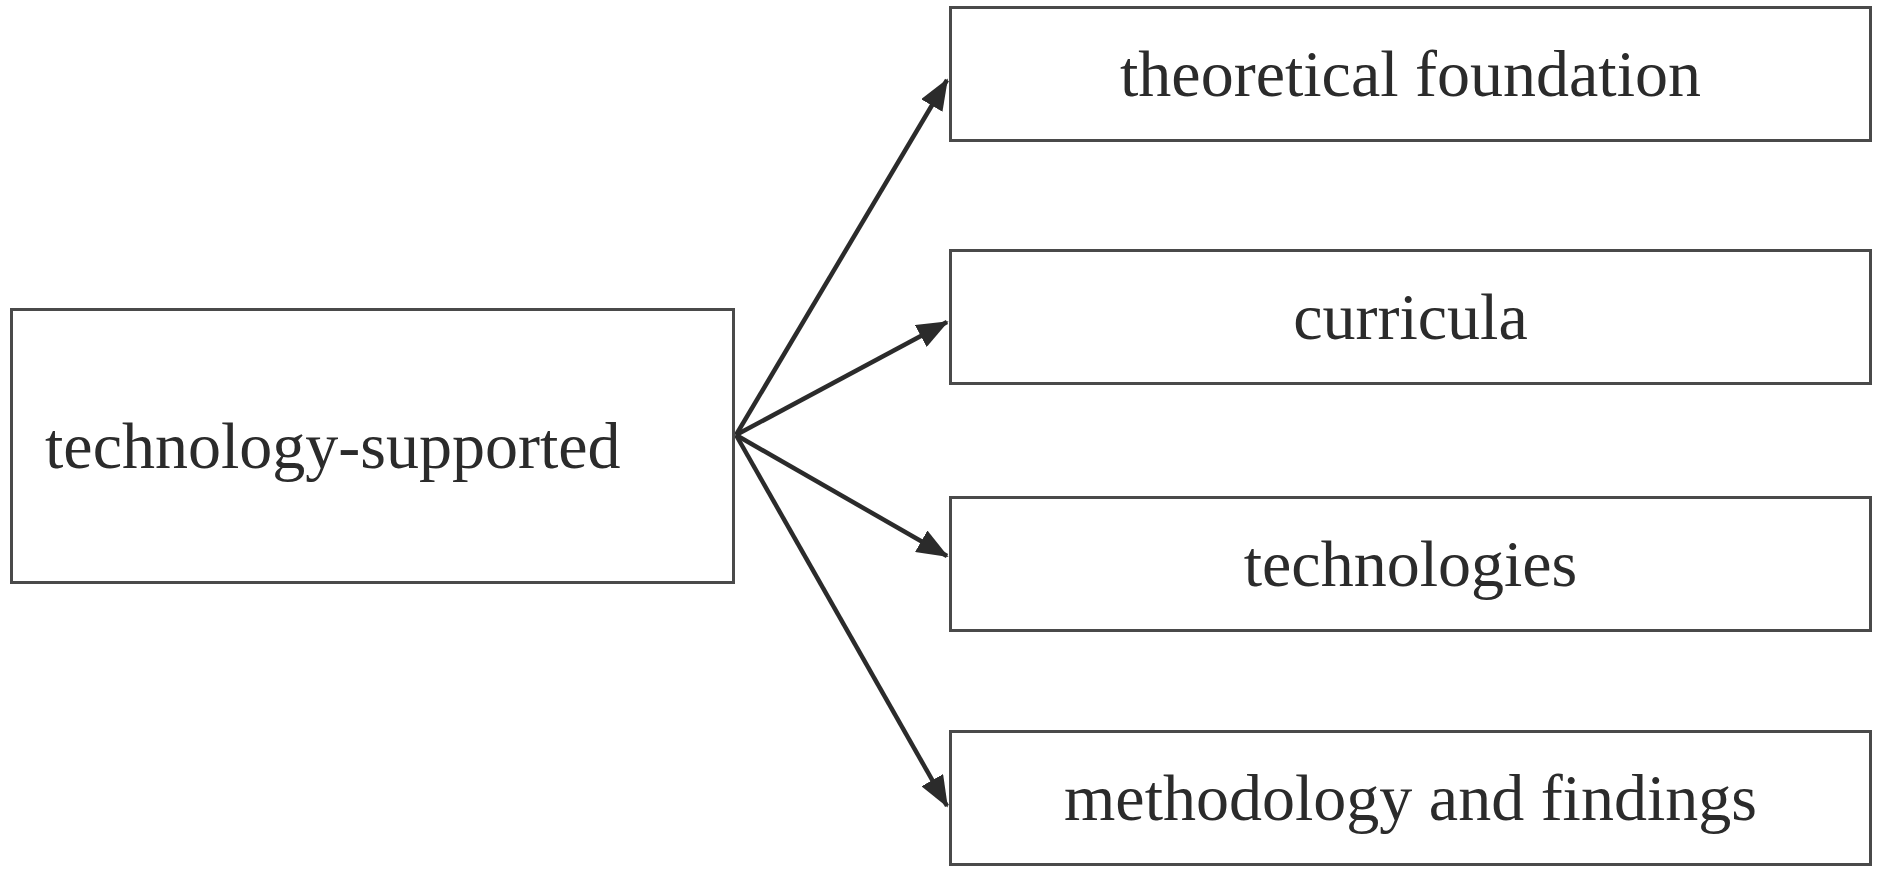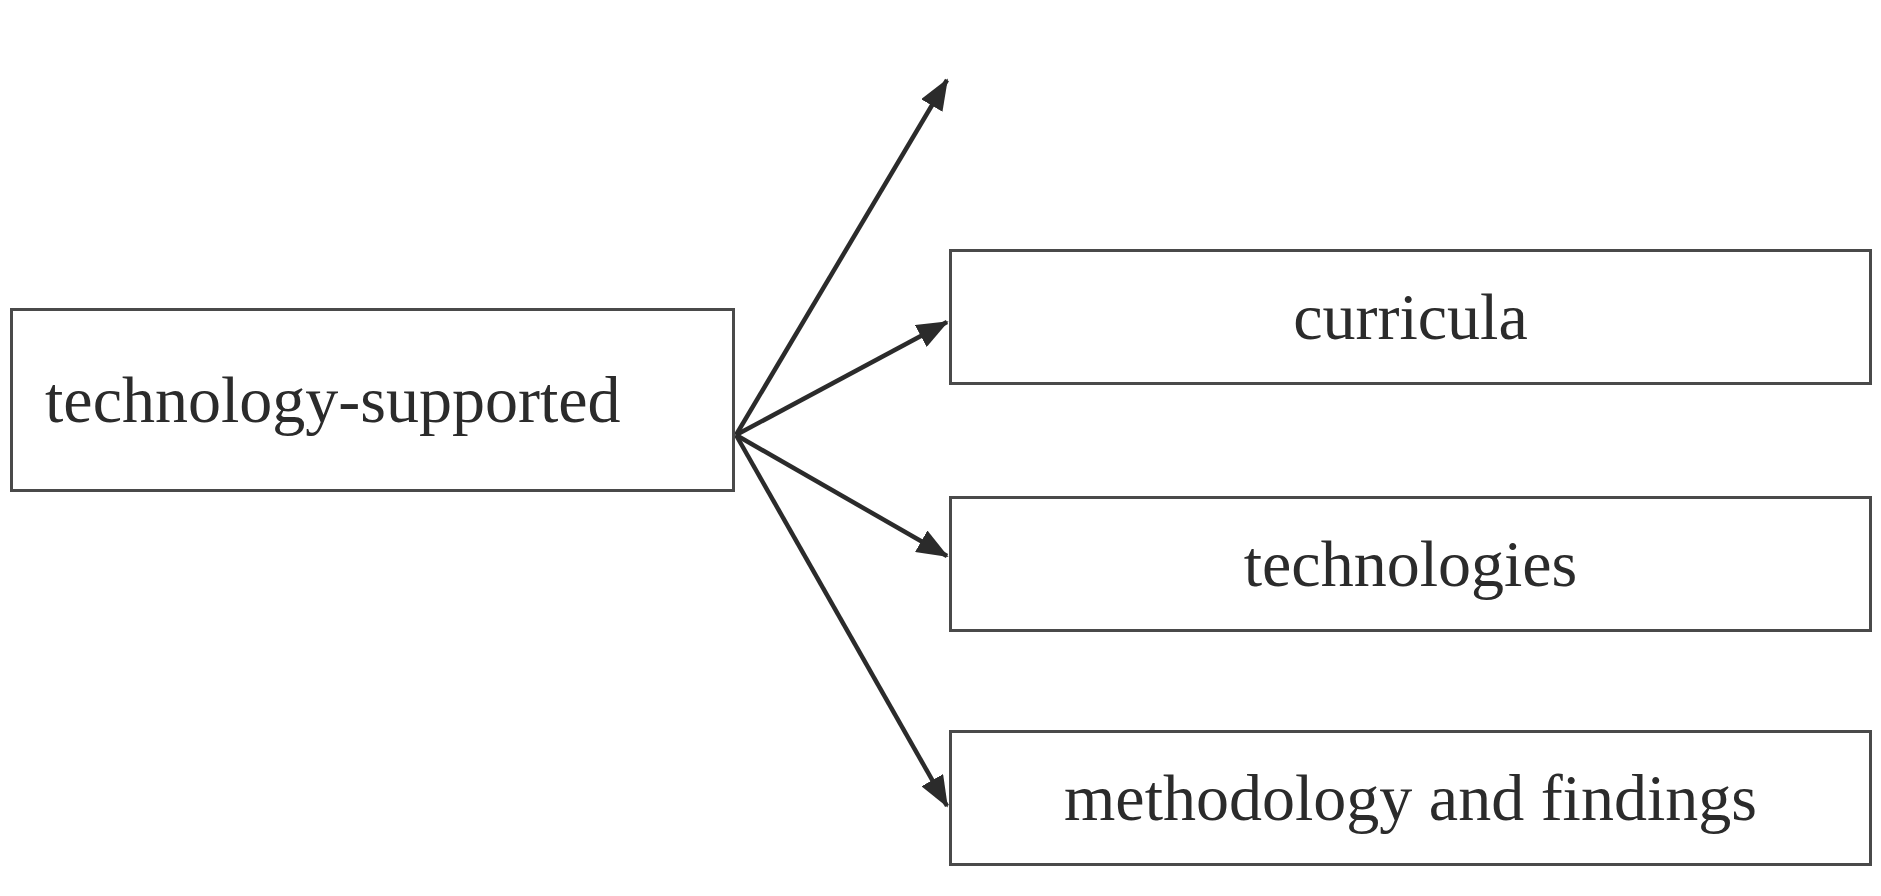--- a/index.html
+++ b/index.html
@@ -24,21 +24,21 @@
     display: flex;
     align-items: center;
     font-size: 66px;
     line-height: 1.55;
     white-space: nowrap;
   }
   .node--root {
     left: 10px;
     top: 308px;
     width: 725px;
-    height: 184px;
+    height: 276px;
     justify-content: flex-start;
     padding-left: 32px;
   }
   .node--root .root-lines {
     display: block;
   }
   .node--root .root-line {
     display: block;
   }
   .node--child {
@@ -85,20 +85,23 @@
     <line class="arrow-line" x1="736" y1="435" x2="947" y2="556" marker-end="url(#ah)"></line>
     <line class="arrow-line" x1="736" y1="435" x2="947" y2="806" marker-end="url(#ah)"></line>
   </svg>
 
   <div class="node node--root">
     <span class="root-lines">
       <span class="root-line">technology-supported</span>
     </span>
   </div>
 
+  <div class="node node--child node--child-0">
+    <span>theoretical foundation</span>
+  </div>
 
   <div class="node node--child node--child-2">
     <span>technologies</span>
   </div>
 
   <div class="node node--child node--child-1">
     <span>curricula</span>
   </div>
 
   <div class="node node--child node--child-3">

